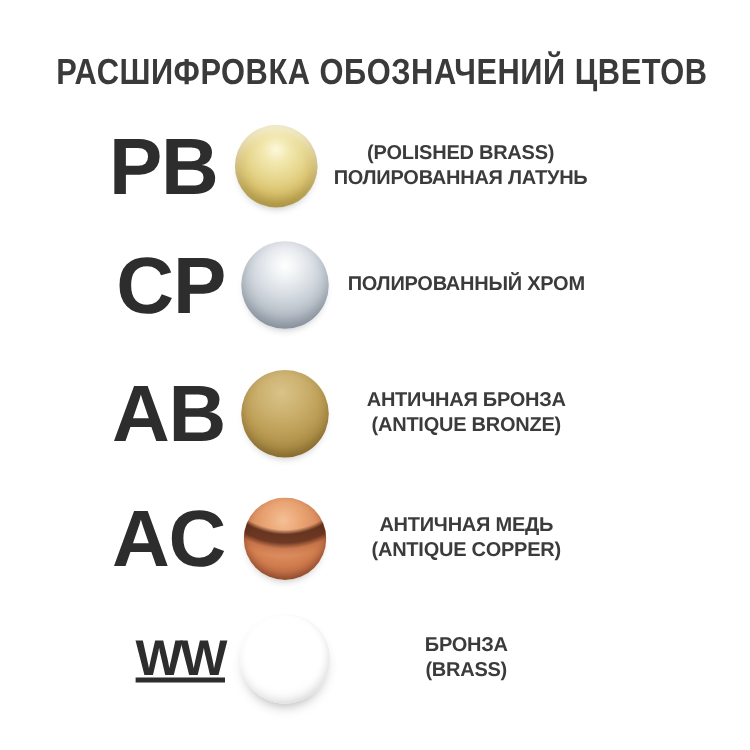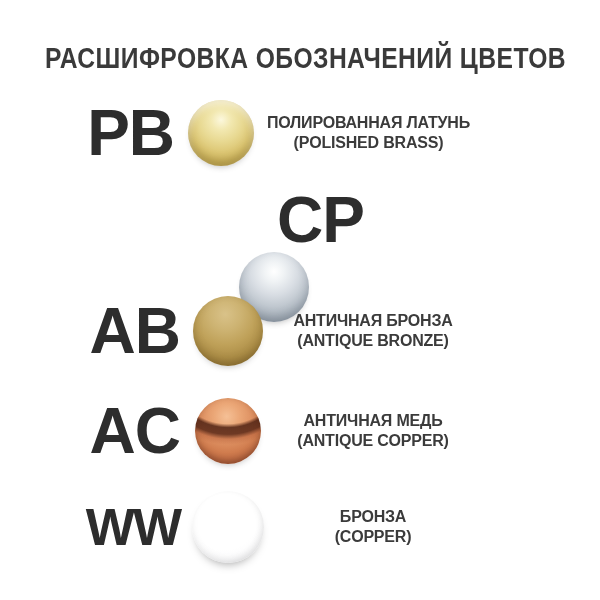--- a/index.html
+++ b/index.html
@@ -31,36 +31,37 @@
   }
   .row {
     position: absolute;
     left: 0;
     width: 548px;
     height: 80px;
     display: flex;
     align-items: center;
   }
   .row-pb { top: 93px; }
-  .row-cp { top: 188px; flex-direction: column; }
+  .row-cp { top: 188px; }
   .row-ab { top: 291px; }
   .row-ac { top: 391px; }
   .row-ww { top: 487px; }
   .code {
     width: 180px;
     text-align: right;
     font-weight: bold;
     font-size: 64px;
     line-height: 1;
     color: #2d2d2d;
     letter-spacing: -1px;
   }
   .row-ww .code {
-    font-size: 52px;
+    font-size: 40px;
     letter-spacing: -2px;
+    text-decoration: underline;
   }
   .sphere-cell {
     width: 96px;
     display: flex;
     justify-content: center;
     align-items: center;
   }
   .sphere {
     border-radius: 50%;
   }
@@ -125,31 +126,32 @@
 <div id="canvas">
 
   <div class="title">РАСШИФРОВКА ОБОЗНАЧЕНИЙ ЦВЕТОВ</div>
 
   <div class="row row-pb">
     <div class="code">PB</div>
     <div class="sphere-cell">
       <div class="sphere s-brass"></div>
     </div>
     <div class="desc">
+      <div>(POLISHED BRASS)</div>
       <div>ПОЛИРОВАННАЯ ЛАТУНЬ</div>
-      <div>(POLISHED BRASS)</div>
     </div>
   </div>
 
   <div class="row row-cp">
     <div class="code">CP</div>
     <div class="sphere-cell">
       <div class="sphere s-chrome"></div>
     </div>
     <div class="desc">
+      <div>ПОЛИРОВАННЫЙ ХРОМ</div>
     </div>
   </div>
 
   <div class="row row-ab">
     <div class="code">AB</div>
     <div class="sphere-cell">
       <div class="sphere s-bronze"></div>
     </div>
     <div class="desc">
       <div>АНТИЧНАЯ БРОНЗА</div>
@@ -168,17 +170,17 @@
     </div>
   </div>
 
   <div class="row row-ww">
     <div class="code">WW</div>
     <div class="sphere-cell">
       <div class="sphere s-white"></div>
     </div>
     <div class="desc">
       <div>БРОНЗА</div>
-      <div>(COPPER)</div>
+      <div>(BRASS)</div>
     </div>
   </div>
 
 </div>
 
 </body></html>

